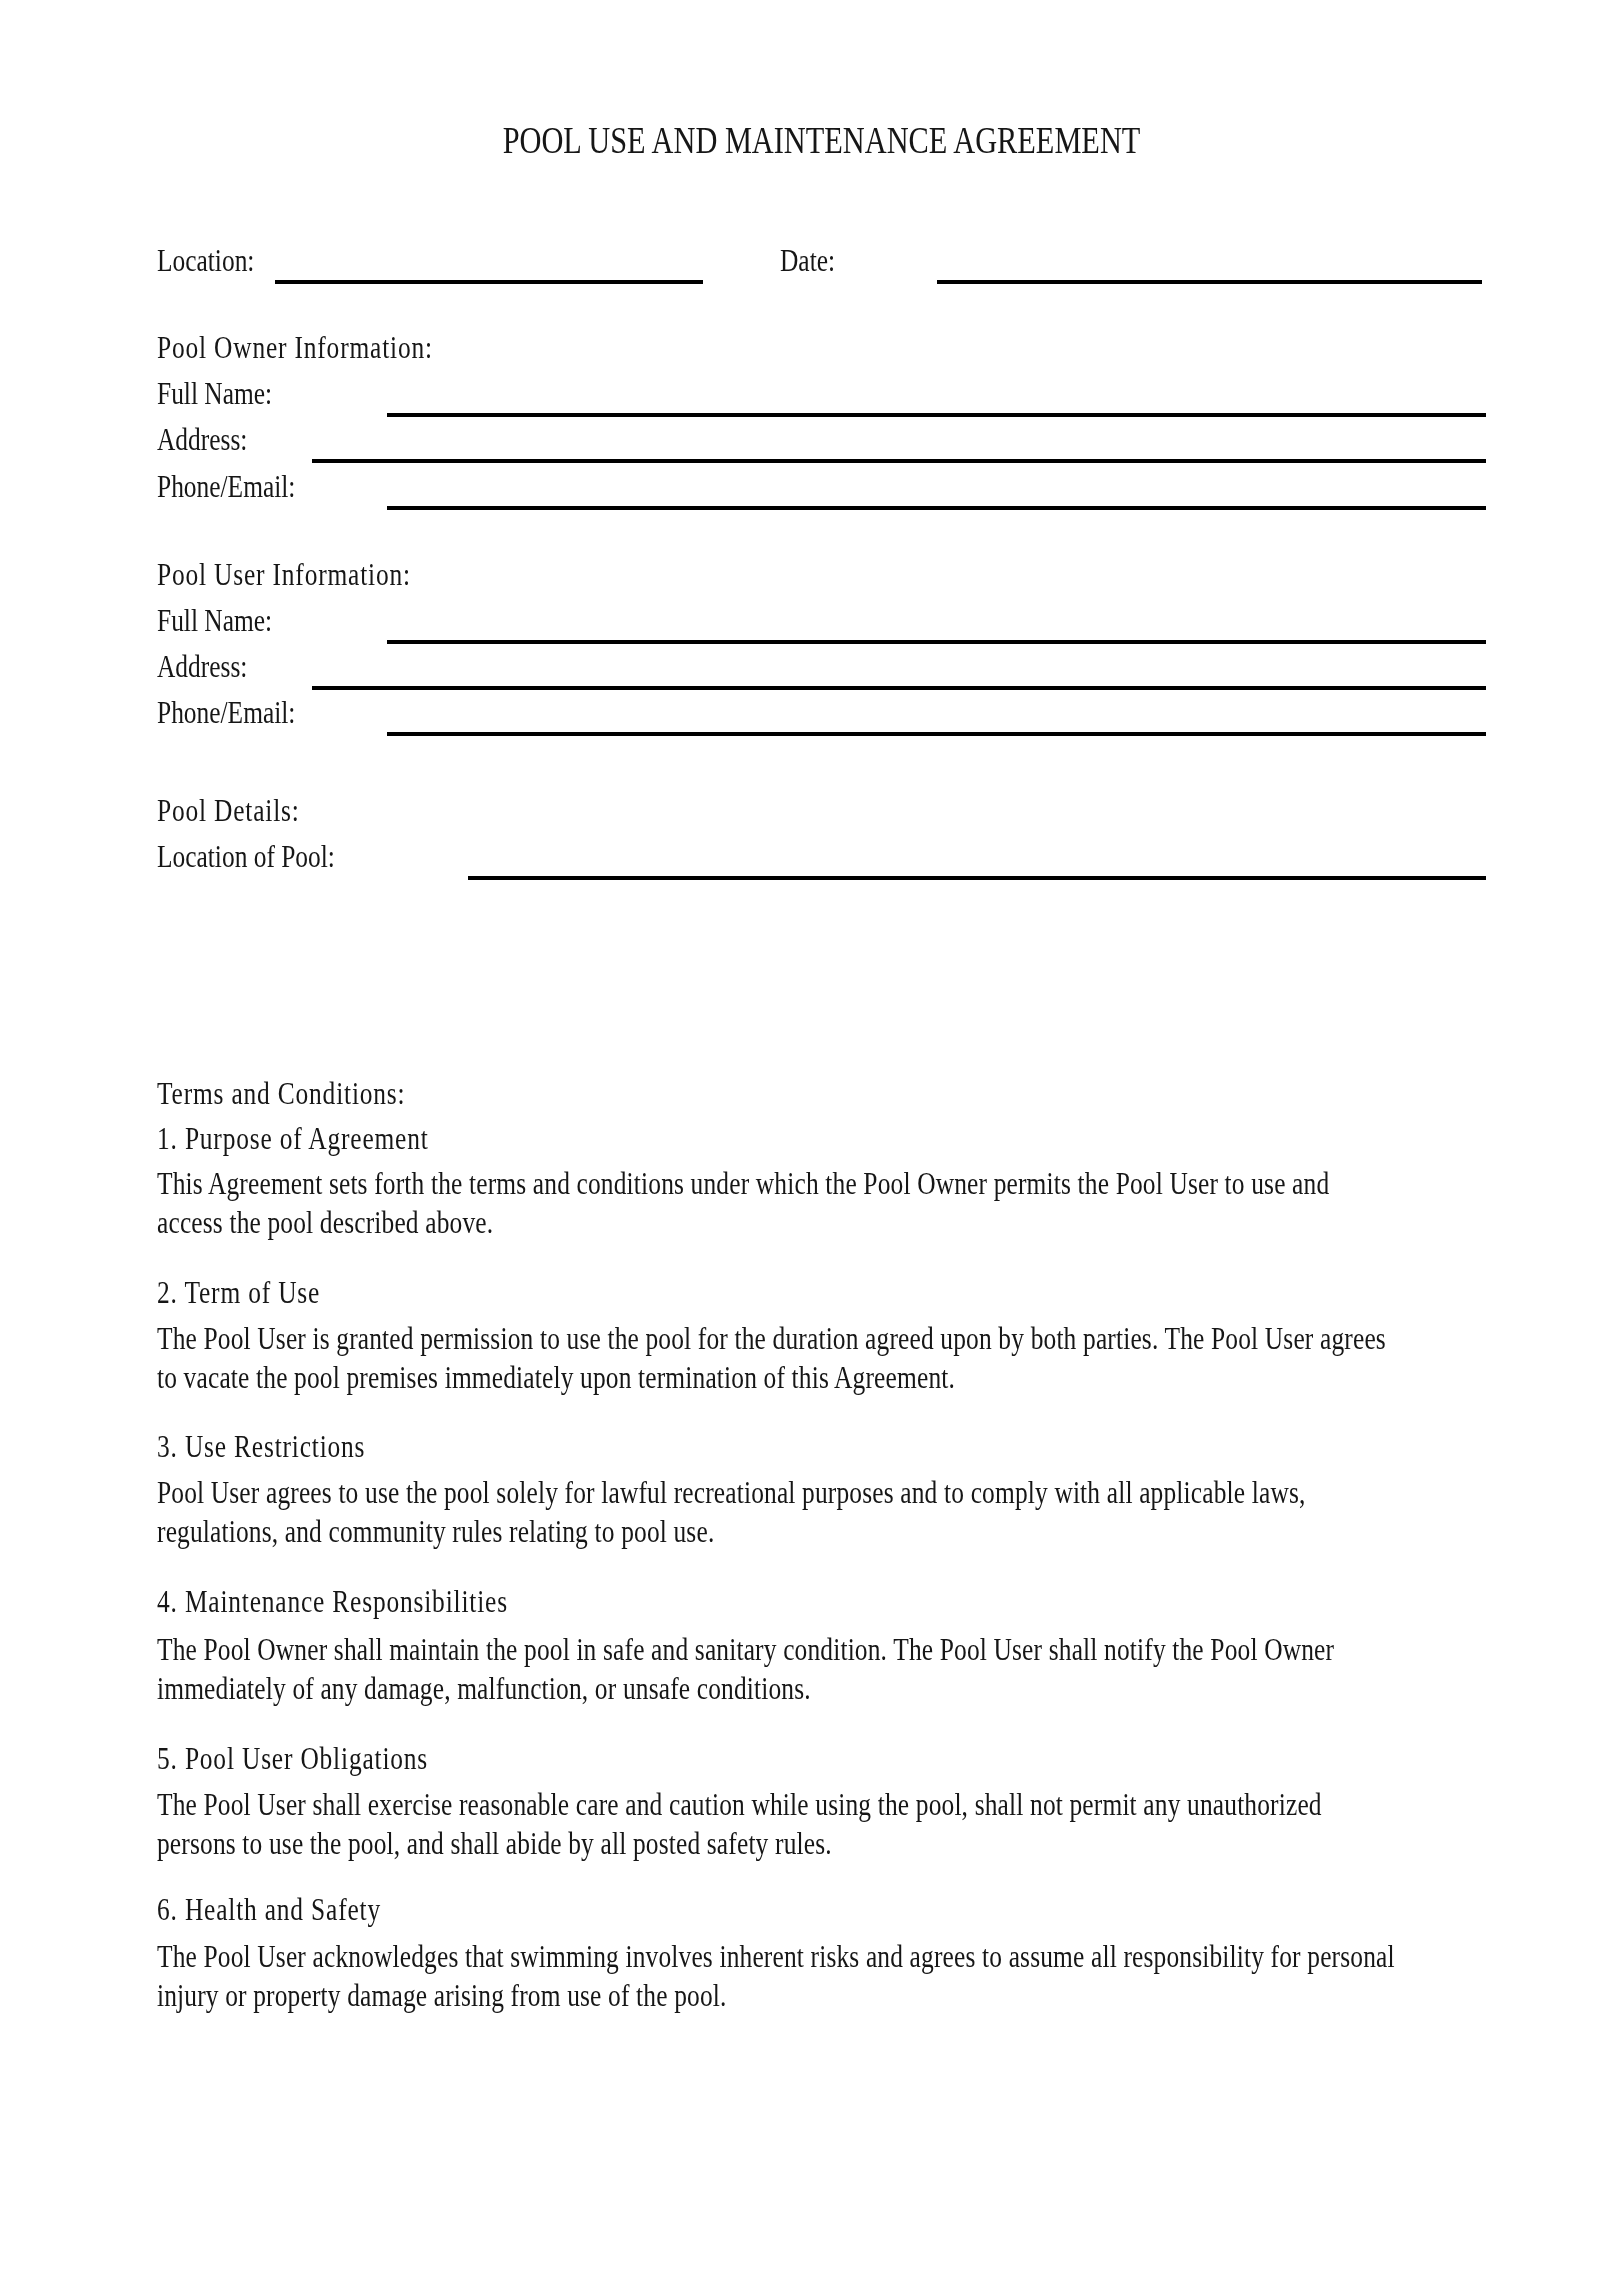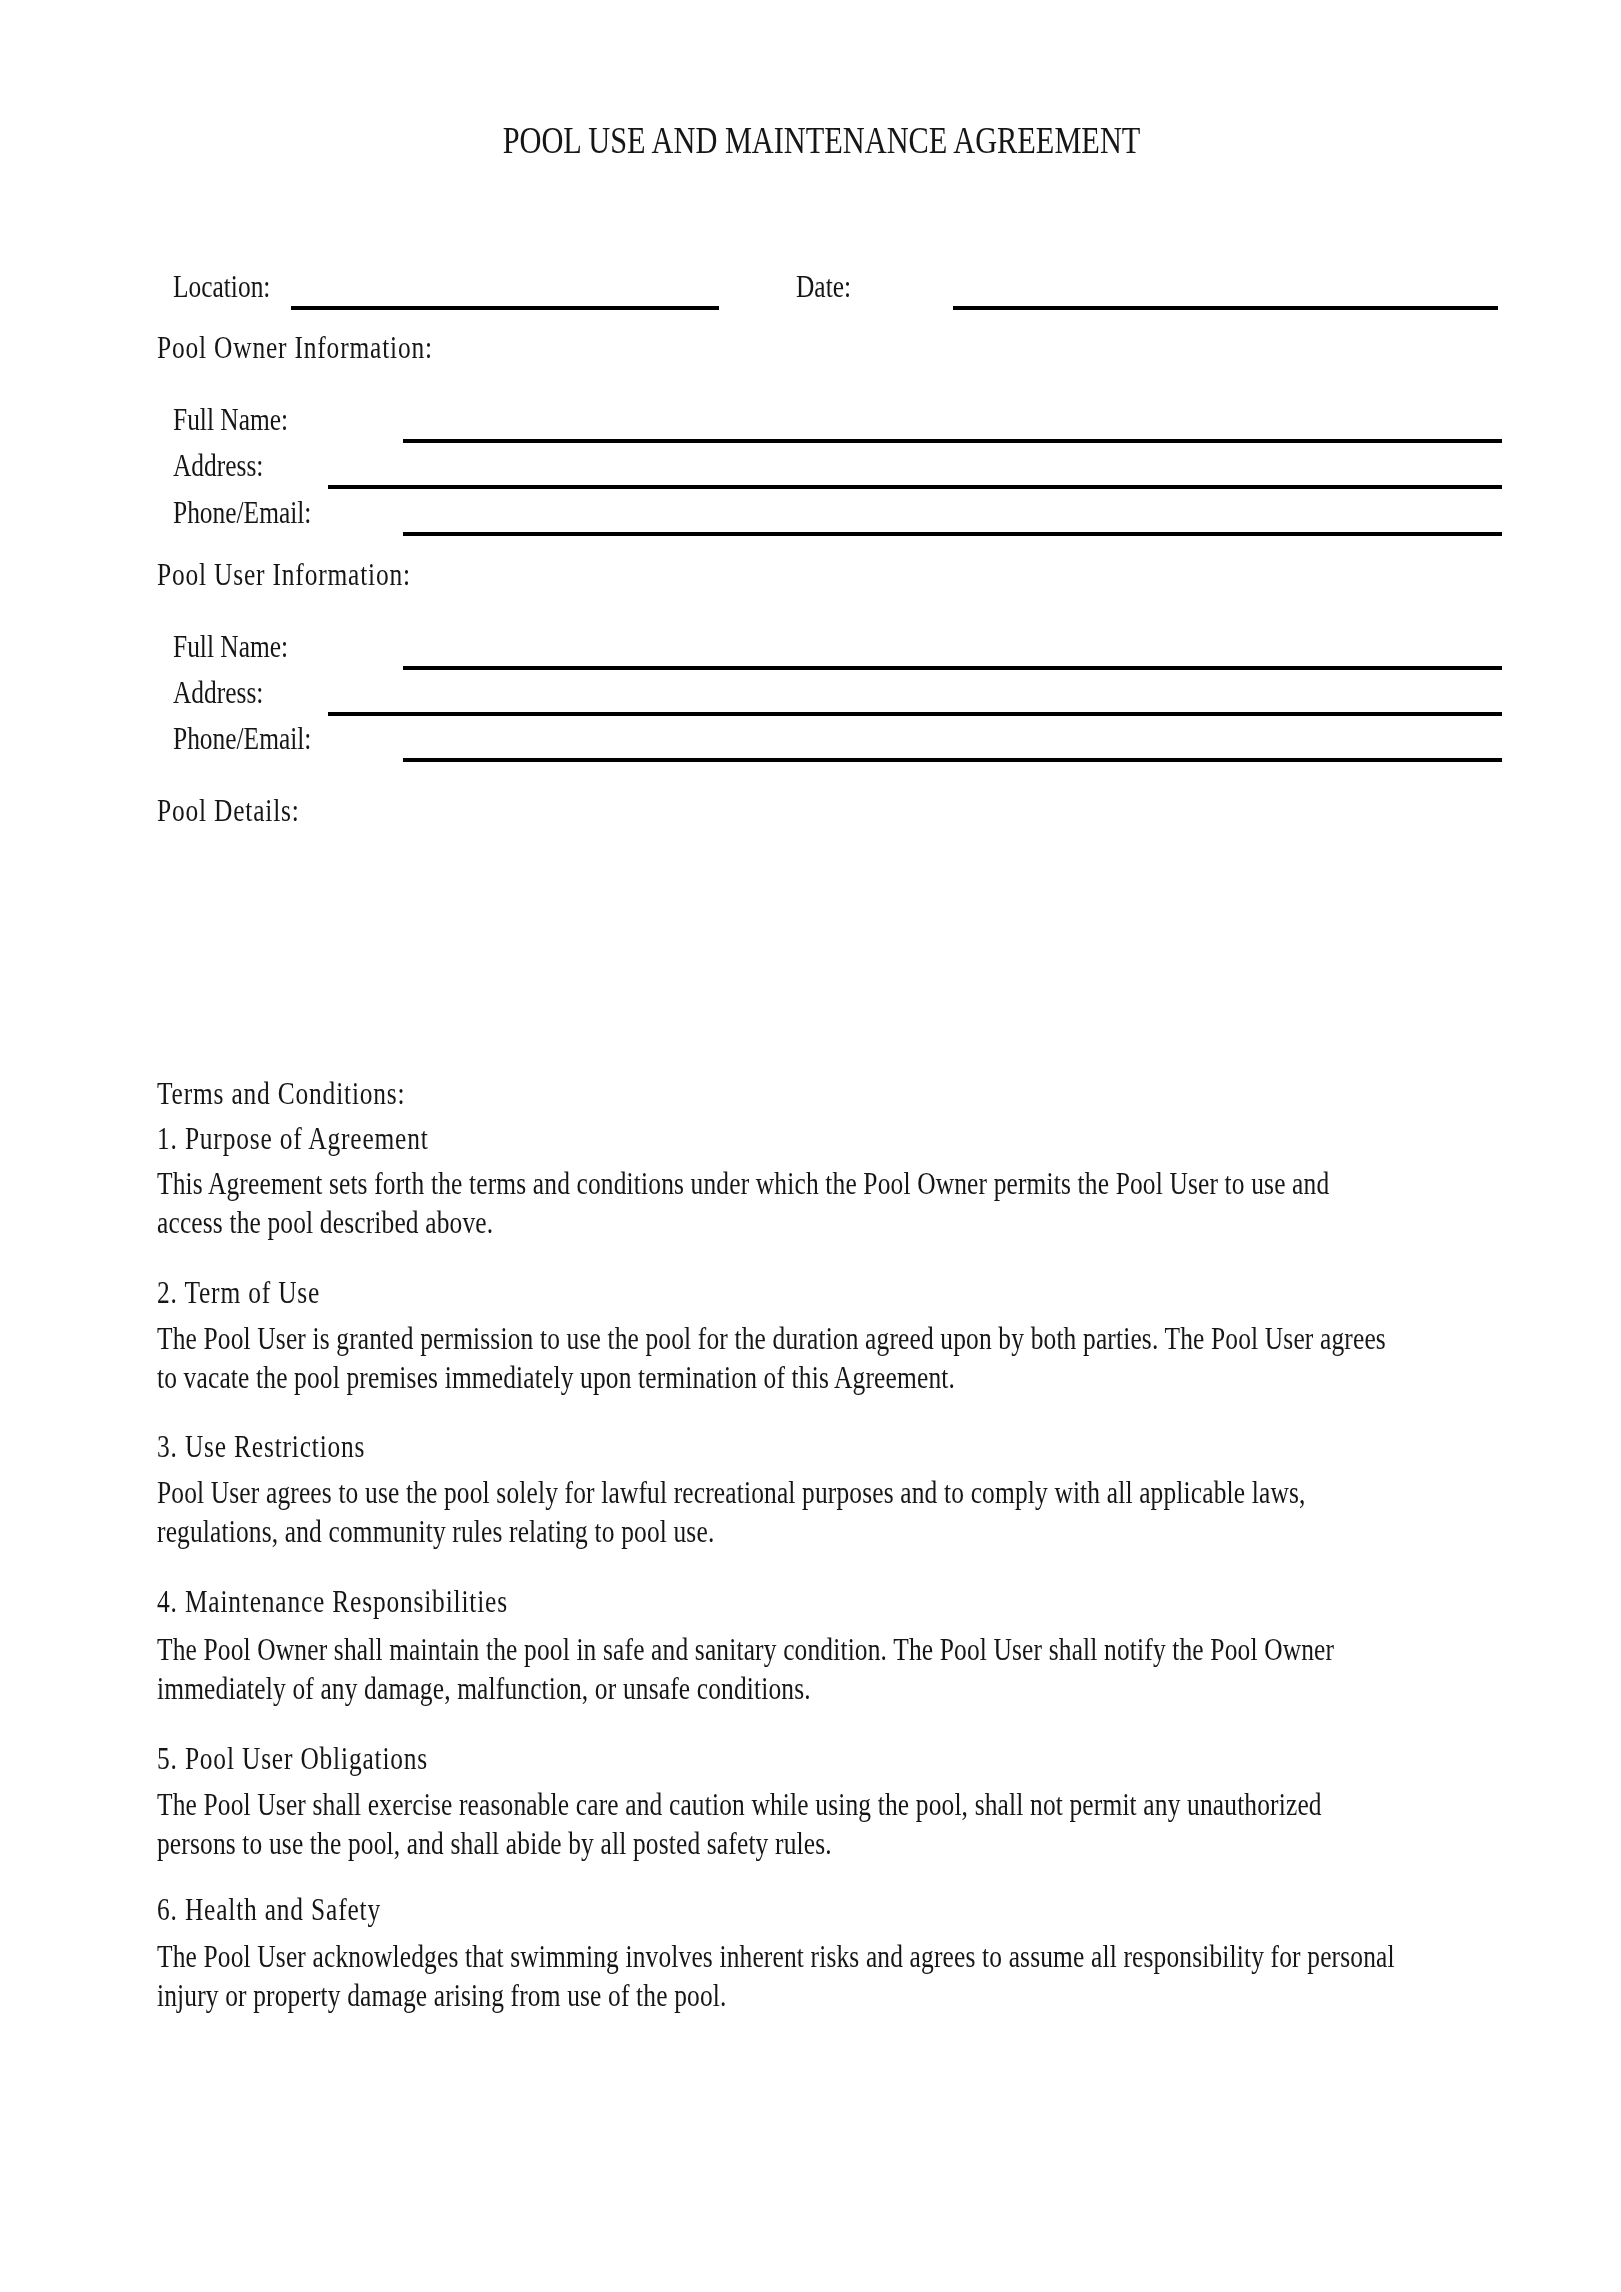--- a/index.html
+++ b/index.html
@@ -49,24 +49,23 @@
   .heading {
     letter-spacing: 1px;
   }
   .para {
     white-space: pre-line;
     width: 1725px;
     letter-spacing: 0.2px;
   }
   .row {
     position: absolute;
-    left: 16px;
+    left: 0;
     width: 1329px;
     height: 45px;
-    margin-top: 26px;
   }
   .row .tx { top: 0; }
   .line {
     position: absolute;
     top: 39px;
     height: 3.9px;
     background: #000000;
   }
 </style>
 </head>
@@ -109,20 +108,24 @@
       <span class="tx">Address:</span>
       <div class="line" style="left:155px;width:1174px"></div>
     </div>
     <div class="row" style="top:693px">
       <span class="tx">Phone/Email:</span>
       <div class="line" style="left:230px;width:1099px"></div>
     </div>
 
     <div class="tx heading" style="top:791px">Pool Details:</div>
 
+    <div class="row" style="top:837px">
+      <span class="tx">Location of Pool:</span>
+      <div class="line" style="left:311px;width:1018px"></div>
+    </div>
 
     <div class="tx heading" style="top:1074px">Terms and Conditions:</div>
 
     <div class="tx heading" style="top:1119px">1. Purpose of Agreement</div>
     <div class="tx para" style="top:1164px">This Agreement sets forth the terms and conditions under which the Pool Owner permits the Pool User to use and
 access the pool described above.</div>
 
     <div class="tx heading" style="top:1273px">2. Term of Use</div>
     <div class="tx para" style="top:1319px">The Pool User is granted permission to use the pool for the duration agreed upon by both parties. The Pool User agrees
 to vacate the pool premises immediately upon termination of this Agreement.</div>

